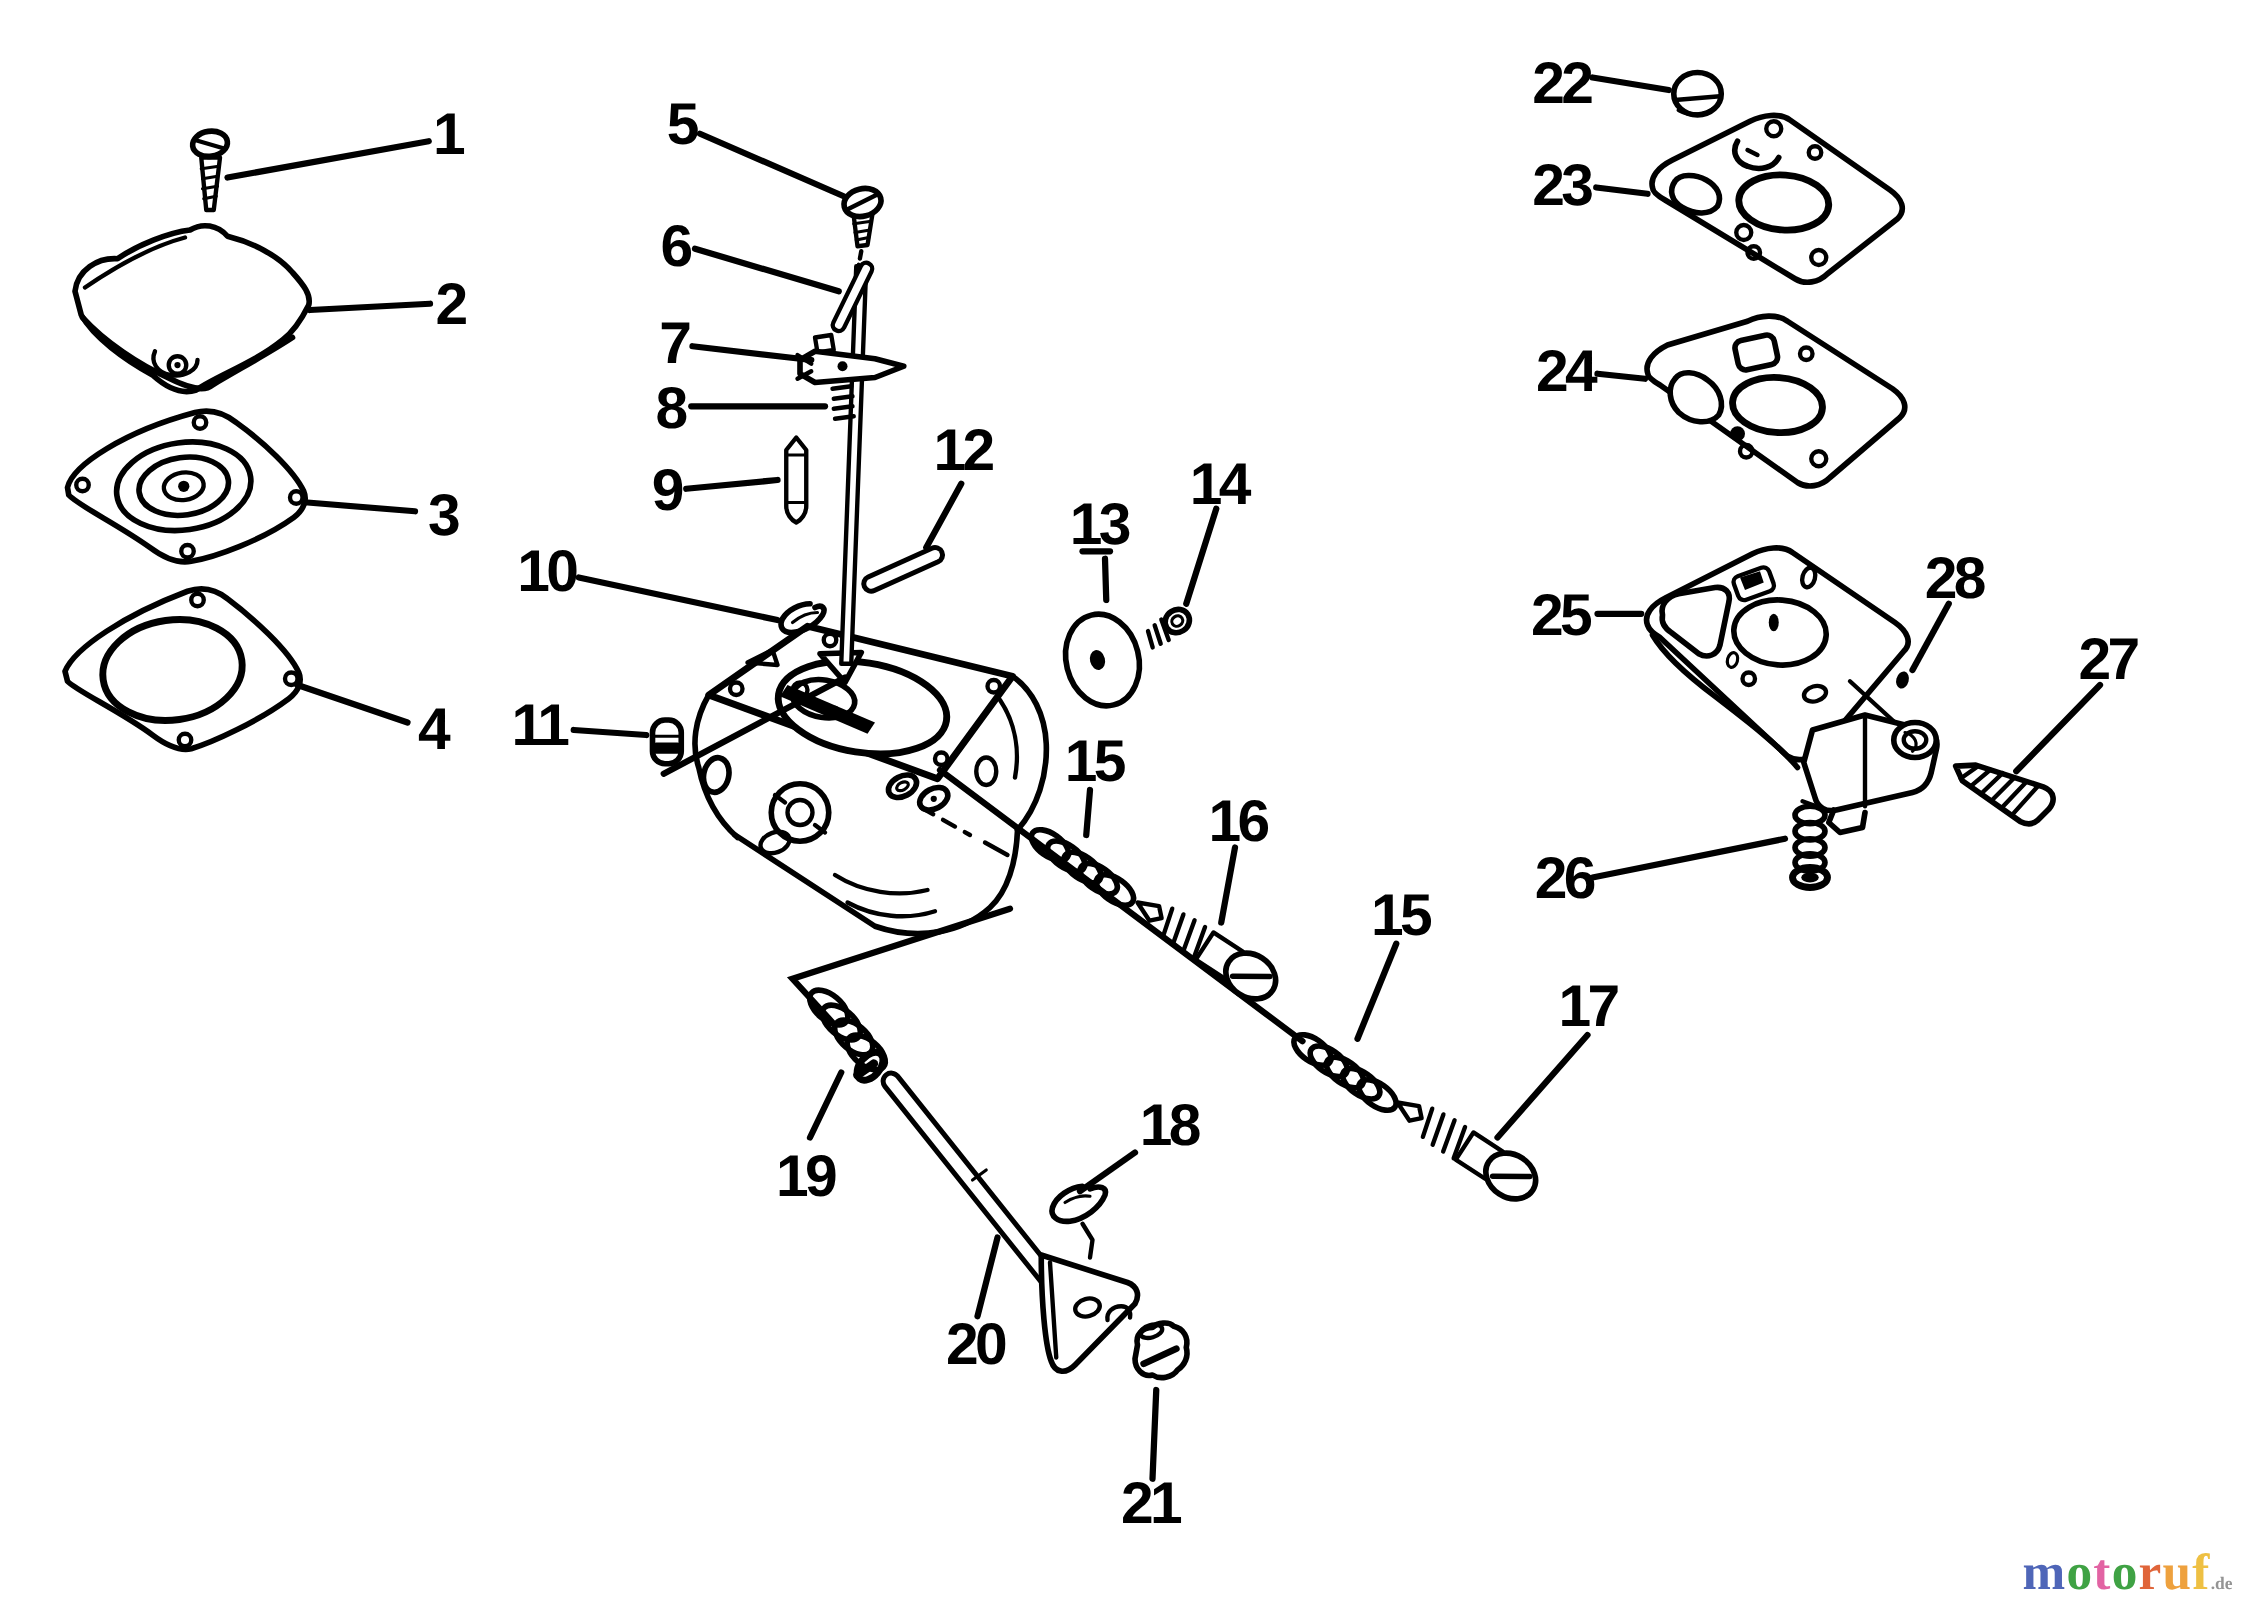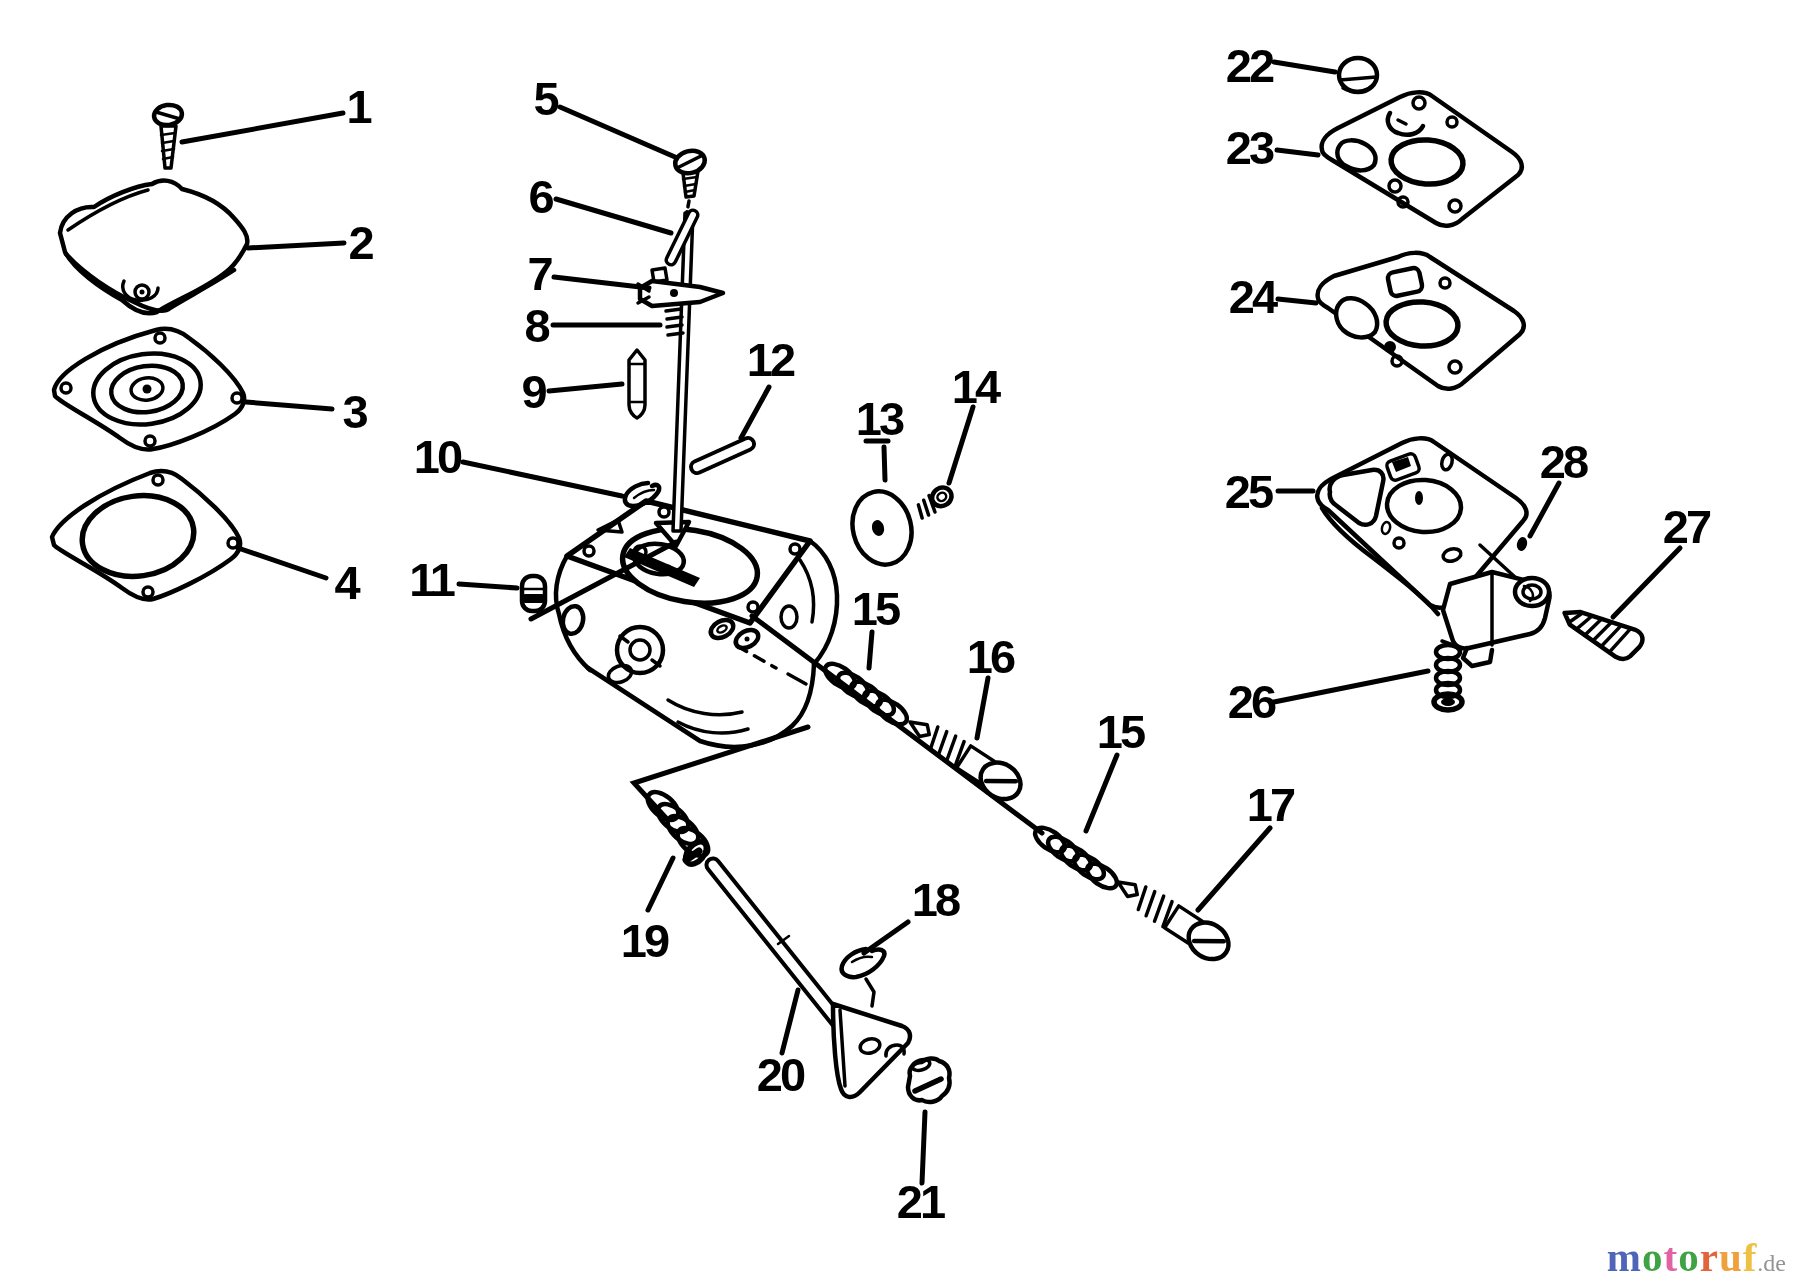--- a/index.html
+++ b/index.html
@@ -13,21 +13,21 @@
   .w2{stroke-width:2.5;} .w3{stroke-width:3.5;} .w4{stroke-width:4.5;}
   .w5{stroke-width:5.5;} .w6{stroke-width:7;}
   .part-num{font-family:"Liberation Sans",sans-serif;font-weight:700;
             font-size:47px;letter-spacing:-3px;fill:#000;
             text-anchor:middle;}
   .leader{stroke:#000;stroke-width:5;stroke-linecap:round;fill:none;}
   
   #watermark{position:absolute;right:14px;bottom:4px;
              font-family:"Liberation Serif",serif;font-weight:700;
              font-size:41px;letter-spacing:1px;white-space:nowrap;}
-  #watermark .suffix{font-size:24px;font-weight:400;letter-spacing:0;}
+  #watermark .suffix{font-size:14px;font-weight:700;letter-spacing:0;}
 </style>
 </head>
 <body>
 
 <svg width="1800" height="1285" viewBox="0 0 1800 1285">
 
   <g>
 
     <polygon class="ol wf w5" points="567,556 646,501 810,541 750,623"></polygon>
     <circle class="ol wf w3" cx="589" cy="551" r="5"></circle>

